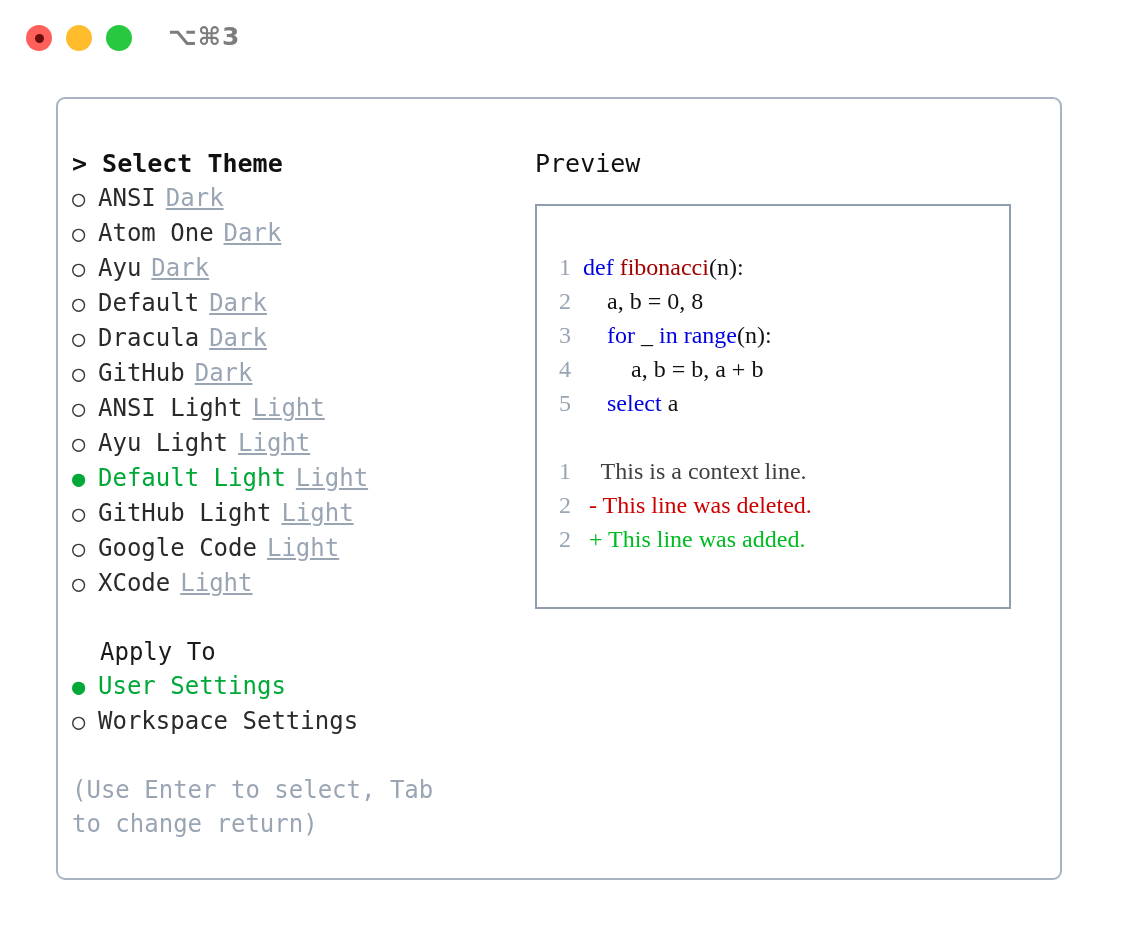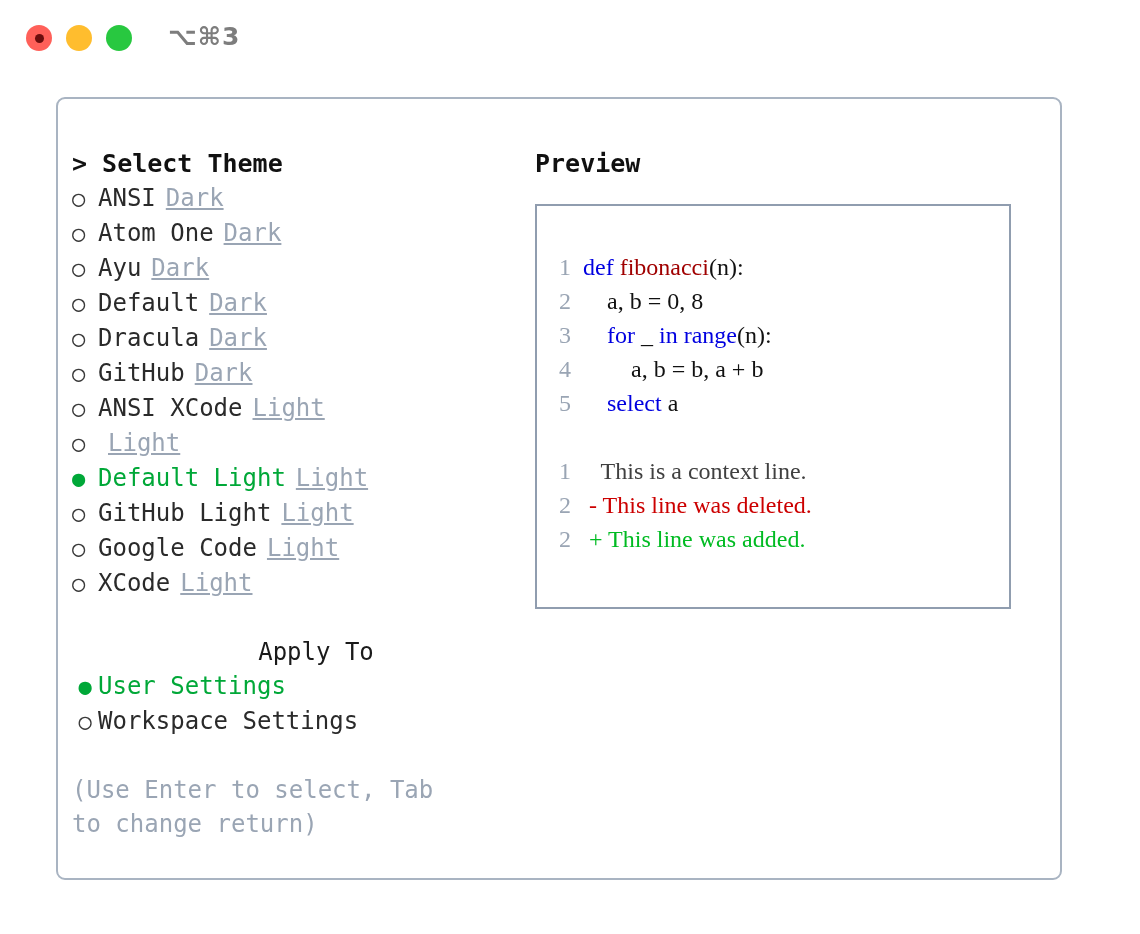--- a/index.html
+++ b/index.html
@@ -125,21 +125,20 @@
   .opt-label { color: #2a2a2a; }
   .opt-row.selected .opt-label { color: #00a838; }
   .opt-tag {
     color: #9aa5b4;
     padding-left: 10px;
     text-decoration: underline;
   }
 
   .subsection {
     margin-top: 34px;
-    text-align: center;
   }
   .subsection-title {
     font-size: 24px;
     color: #1a1a1a;
     line-height: 34px;
     padding-left: 28px;
     white-space: pre;
   }
 
   .hint {
@@ -153,21 +152,21 @@
 
   
   .right-col {
     position: absolute;
     left: 477px;
     top: 48px;
     width: 500px;
   }
   .preview-title {
     font-size: 25px;
-    font-weight: bold;
+    font-weight: normal;
     color: #111111;
     line-height: 34px;
   }
   .preview-box {
     margin-top: 23px;
     width: 476px;
     height: 405px;
     border: 2px solid #909daf;
     box-sizing: border-box;
     background: #ffffff;
@@ -220,22 +219,22 @@
       <div class="left-col">
         <div class="section-header">&gt; Select Theme</div>
 
         <div id="theme-list">
             <div class="opt-row"><span class="bullet">○</span><span class="opt-label">ANSI</span><span class="opt-tag">Dark</span></div>
             <div class="opt-row"><span class="bullet">○</span><span class="opt-label">Atom One</span><span class="opt-tag">Dark</span></div>
             <div class="opt-row"><span class="bullet">○</span><span class="opt-label">Ayu</span><span class="opt-tag">Dark</span></div>
             <div class="opt-row"><span class="bullet">○</span><span class="opt-label">Default</span><span class="opt-tag">Dark</span></div>
             <div class="opt-row"><span class="bullet">○</span><span class="opt-label">Dracula</span><span class="opt-tag">Dark</span></div>
             <div class="opt-row"><span class="bullet">○</span><span class="opt-label">GitHub</span><span class="opt-tag">Dark</span></div>
-            <div class="opt-row"><span class="bullet">○</span><span class="opt-label">ANSI XCode</span><span class="opt-tag">Light</span></div>
-            <div class="opt-row"><span class="bullet">○</span><span class="opt-tag">Light</span></div>
+            <div class="opt-row"><span class="bullet">○</span><span class="opt-label">ANSI Light</span><span class="opt-tag">Light</span></div>
+            <div class="opt-row"><span class="bullet">○</span><span class="opt-label">Ayu Light</span><span class="opt-tag">Light</span></div>
             <div class="opt-row selected"><span class="bullet">●</span><span class="opt-label">Default Light</span><span class="opt-tag">Light</span></div>
             <div class="opt-row"><span class="bullet">○</span><span class="opt-label">GitHub Light</span><span class="opt-tag">Light</span></div>
             <div class="opt-row"><span class="bullet">○</span><span class="opt-label">Google Code</span><span class="opt-tag">Light</span></div>
             <div class="opt-row"><span class="bullet">○</span><span class="opt-label">XCode</span><span class="opt-tag">Light</span></div>
           </div>
 
         <div class="subsection">
           <div class="subsection-title">Apply To</div>
           <div id="apply-list">
               <div class="opt-row selected"><span class="bullet">●</span><span class="opt-label">User Settings</span></div>

